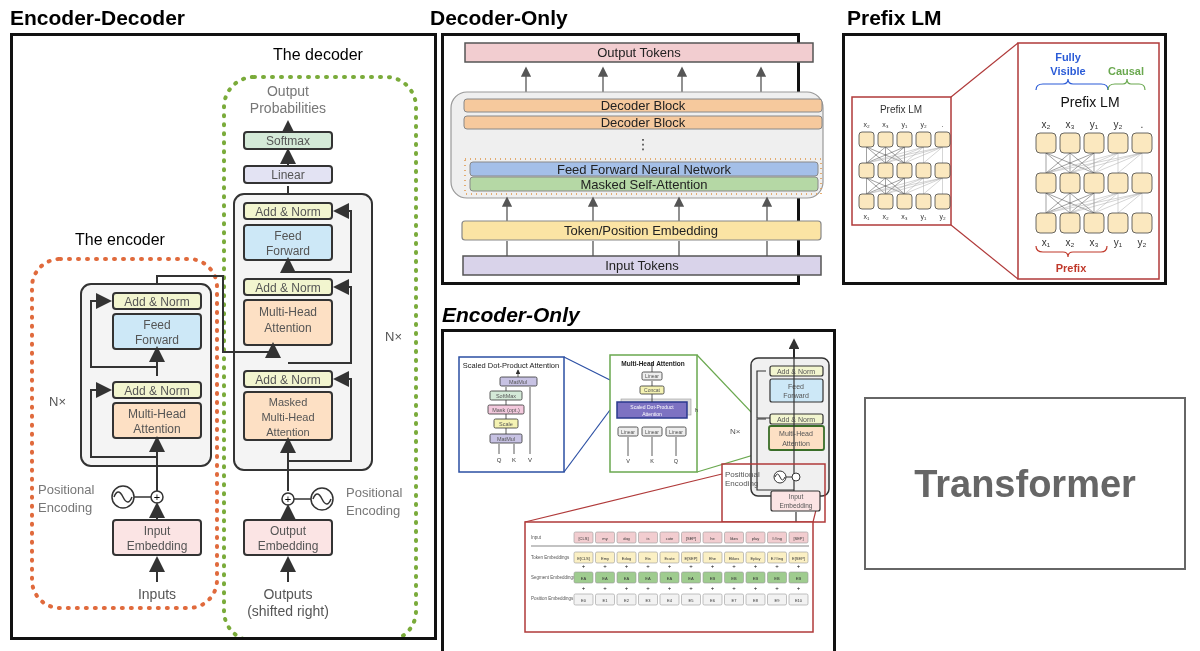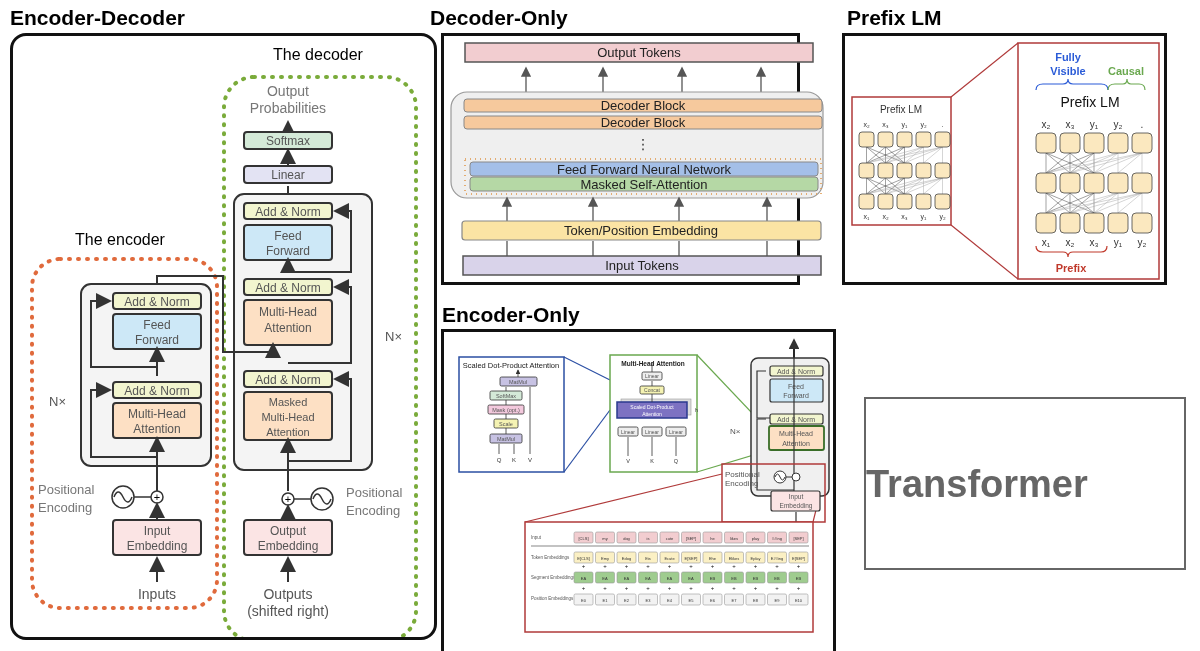--- a/index.html
+++ b/index.html
@@ -1,27 +1,27 @@
 <!DOCTYPE html>
 <html><head>
 <meta charset="utf-8">
 <style>
   html, body { margin:0; padding:0; background:#fff; }
   body { width:1200px; height:651px; position:relative; overflow:hidden; font-family:"Liberation Sans", sans-serif; }
   .panel-title { position:absolute; font-weight:bold; font-size:21px; color:#000; font-family:"Liberation Sans", sans-serif; }
   .panel { position:absolute; border:3px solid #111; box-sizing:border-box; background:#fff; }
   svg text { font-family:"Liberation Sans", sans-serif; }
-  .banner { position:absolute; left:864px; top:397px; width:322px; height:173px; border:2px solid #666; box-sizing:border-box; display:flex; flex-direction:row; align-items:center; }
+  .banner { position:absolute; left:864px; top:397px; width:322px; height:173px; border:2px solid #666; box-sizing:border-box; display:flex; flex-direction:column; align-items:center; justify-content:center; }
   .banner div { font-weight:bold; font-size:38px; line-height:44px; color:#666; font-family:"Liberation Sans", sans-serif; }
 </style>
 </head>
 <body>
 
 <div class="panel-title" style="left:10px;top:6px;">Encoder-Decoder</div>
-<div class="panel" style="left:10px;top:33px;width:427px;height:607px;border-radius:16px;">
+<div class="panel" style="left:10px;top:33px;width:427px;height:607px;">
 <svg width="421" height="601" viewBox="0 0 421 601" style="position:absolute;left:0;top:0;">
   <defs>
     <marker id="ah" markerWidth="8" markerHeight="8" refX="6" refY="4" orient="auto">
           <path d="M0,0 L8,4 L0,8 z" fill="#333"></path>
         </marker>
   </defs>
 
   <rect x="211" y="41" width="192" height="564" rx="30" fill="none" stroke="#7aab3a" stroke-width="4" stroke-dasharray="1 8" stroke-linecap="round"></rect>
   <rect x="19" y="223" width="185" height="349" rx="28" fill="none" stroke="#e06a3c" stroke-width="4" stroke-dasharray="1 8" stroke-linecap="round"></rect>
 
@@ -299,21 +299,21 @@
         <text x="225" y="210" text-anchor="middle" font-size="10" fill="#333">x₂</text>
         <text x="249" y="210" text-anchor="middle" font-size="10" fill="#333">x₃</text>
         <text x="273" y="210" text-anchor="middle" font-size="10" fill="#333">y₁</text>
         <text x="297" y="210" text-anchor="middle" font-size="10" fill="#333">y₂</text>
       </g>
   <path d="M191,210 Q191,216 198,216 L218,216 Q223,216 223,221 Q223,216 228,216 L256,216 Q262,216 262,210" fill="none" stroke="#c0392b" stroke-width="1.2"></path>
   <text x="226" y="236" text-anchor="middle" font-size="11" font-weight="bold" fill="#c0392b">Prefix</text>
 </svg>
 </div>
 
-<div class="panel-title" style="left:442px;top:303px;">Encoder-Only</div>
+<div class="panel-title" style="left:442px;top:303px;font-style:italic;">Encoder-Only</div>
 <div class="panel" style="left:441px;top:329px;width:395px;height:339px;">
 <svg width="389" height="305" viewBox="0 0 389 305" style="position:absolute;left:0;top:0;">
   <defs>
         <marker id="ah3" markerWidth="6" markerHeight="6" refX="5" refY="3" orient="auto">
           <path d="M0,0 L6,3 L0,6 z" fill="#333"></path>
         </marker>
       </defs>
 
   <line x1="120" y1="25" x2="166" y2="48" stroke="#2b4fa3" stroke-width="1.2"></line>
   <line x1="120" y1="140" x2="166" y2="78" stroke="#2b4fa3" stroke-width="1.2"></line>

